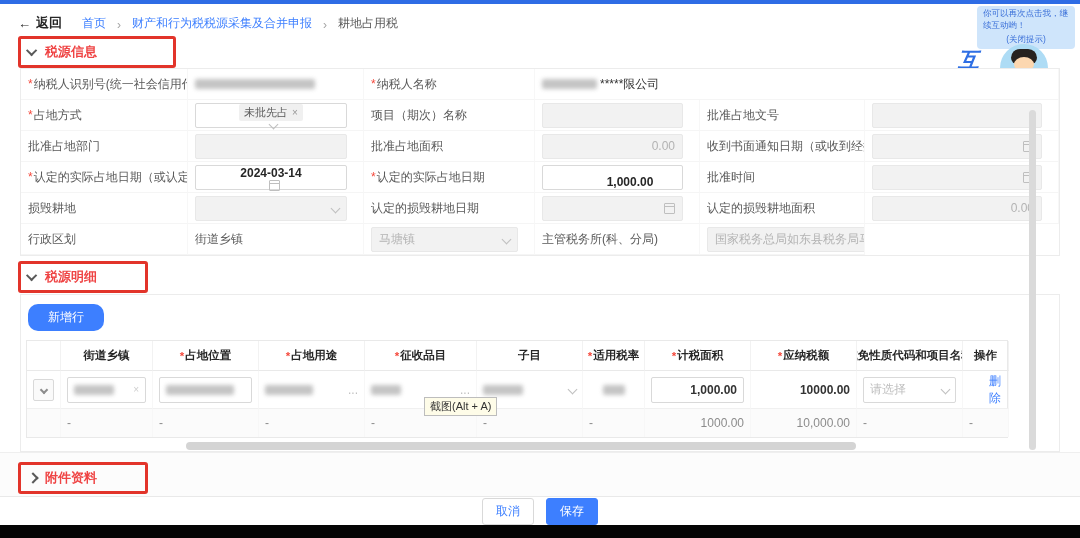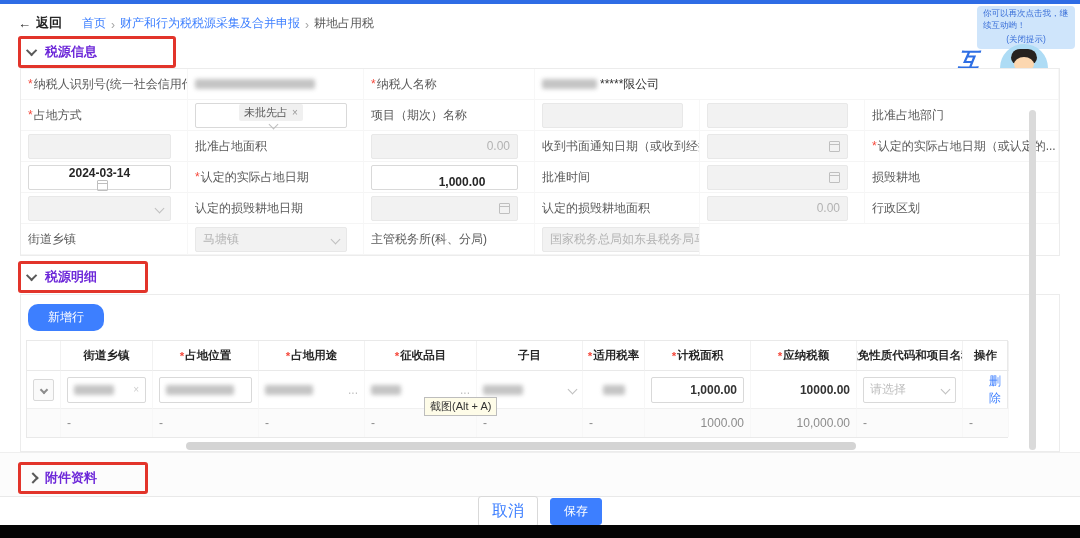--- a/index.html
+++ b/index.html
@@ -4,38 +4,38 @@
 <style>
   * { box-sizing: border-box; margin: 0; padding: 0; }
   html,body { width:1080px; height:538px; overflow:hidden; }
   body { font-family:"Liberation Sans","DejaVu Sans",sans-serif; background:#fff; position:relative; font-size:12px; color:#333; }
 
   .strip { position:absolute; top:0; left:0; width:1080px; height:4px; background:#2e6ce5; }
 
   
   .hdr { position:absolute; top:14px; left:18px; display:flex; align-items:center; gap:6px; }
   .back { display:flex; align-items:center; gap:5px; color:#262626; font-size:13px; font-weight:bold; cursor:pointer; }
-  .crumbs { display:flex; align-items:flex-end; gap:5px; margin-left:14px; font-size:12px; }
+  .crumbs { display:flex; align-items:flex-end; gap:11px; margin-left:14px; font-size:12px; }
   .crumb-link { color:#3d7fff; cursor:pointer; }
   .crumb-sep { color:#a6a6a6; }
   .crumb-cur { color:#595959; }
 
   
   .bubble { position:absolute; left:977px; top:6px; width:98px; padding:1px 6px 4px; background:#cfe5fb; border-radius:4px; color:#3a6fd8; font-size:8.5px; line-height:1.45; }
   .bubble-close { display:block; text-align:center; margin-top:1px; cursor:pointer; color:#3a6fd8; }
   .mascot-txt { position:absolute; color:#2f6fe4; font-weight:bold; font-size:21px; text-shadow:1px 1px 0 #fff; font-style:italic; }
   .hu { left:958px; top:46px; } .dong { left:972px; top:70px; }
   .avatar { position:absolute; left:1000px; top:44px; width:48px; height:48px; border-radius:50%; background:#aedcf5; overflow:hidden; cursor:pointer; }
   .av-hair { position:absolute; top:5px; left:11px; width:26px; height:15px; background:#26221f; border-radius:13px 13px 9px 9px; }
   .av-face { position:absolute; top:13px; left:14px; width:20px; height:15px; background:#fcd7b0; border-radius:50%; }
   .av-body { position:absolute; bottom:-3px; left:9px; width:30px; height:17px; background:#2f66d0; border-radius:9px 9px 0 0; }
 
   
   .sec { position:absolute; display:flex; align-items:center; gap:8px; border:3px solid #e2342a; border-radius:3px; padding:4px 12px 4px 8px; background:transparent; cursor:pointer; }
-  .sec-title { font-size:13px; color:#6d28d9; font-weight:bold; }
+  .sec-title { font-size:13px; color:#ef4444; font-weight:bold; }
   .chev-d { width:8px; height:8px; border-left:2px solid #595959; border-bottom:2px solid #595959; transform:rotate(-45deg) translateY(-2px); }
   .chev-r { width:8px; height:8px; border-left:2px solid #595959; border-bottom:2px solid #595959; transform:rotate(-135deg); }
   .sec1 { top:36px; left:18px; width:158px; }
   .sec2 { top:261px; left:18px; width:130px; }
   .sec3 { top:462px; left:18px; width:130px; }
 
   
   .form-card { position:absolute; top:68px; left:20px; width:1040px; height:188px; border:1px solid #ececec; display:grid; grid-template-columns:167px 176px 171px 165px 165px 194px; grid-auto-rows:31px; background:#fff; }
   .fc { display:flex; align-items:center; padding:0 8px 0 7px; border-bottom:1px solid #f5f5f5; border-right:1px solid #f7f7f7; overflow:hidden; white-space:nowrap; }
   .fc.lab { color:#595959; }
@@ -67,21 +67,21 @@
   .placeholder { color:#bfbfbf; }
   .ell { color:#bfbfbf; margin-left:4px; }
   .hscroll { position:relative; margin:4px 0 0 0; width:955px; height:8px; }
   .hthumb { position:absolute; left:160px; width:670px; height:8px; background:#d4d4d4; border-radius:4px; cursor:pointer; }
 
   .shot-tip { position:absolute; left:424px; top:397px; background:#fefce8; border:1px solid #bdbdbd; font-size:11px; color:#333; padding:1px 5px; z-index:5; }
 
   .attach-row { position:absolute; top:452px; left:0; width:1080px; height:45px; background:#fcfcfc; border-top:1px solid #efefef; border-bottom:1px solid #e9e9e9; }
 
   .footer { position:absolute; top:497px; left:0; width:1080px; height:28px; display:flex; justify-content:center; align-items:center; gap:12px; background:#fff; }
-  .btn-cancel { background:#fff; border:1px solid #d9d9d9; color:#3d7fff; border-radius:3px; font-size:16px; padding:4px 13px; cursor:pointer; }
+  .btn-cancel { background:#fff; border:1px solid #d9d9d9; color:#3d7fff; border-radius:3px; font-size:12px; padding:4px 13px; cursor:pointer; }
   .btn-save { background:#3d7fff; border:1px solid #3d7fff; color:#fff; border-radius:3px; font-size:12px; padding:4px 13px; cursor:pointer; }
 
   .blackbar { position:absolute; top:525px; left:0; width:1080px; height:13px; background:#050505; }
   .vscroll { position:absolute; left:1029px; top:110px; width:7px; height:340px; background:#dadada; border-radius:4px; cursor:pointer; }
 
   .w120{width:120px} .w55{width:55px} .w40{width:40px} .w68{width:68px} .w48{width:48px} .w30{width:30px} .w22{width:22px}
 </style>
 </head>
 <body>
 
@@ -149,20 +149,23 @@
       <span class="grow"></span>
         <span class="chev-sel"></span>
     </div>
   </div>
   <div class="fc lab">
       <span>项目（期次）名称</span>
     </div>
   <div class="fc">
       <div class="box dis"></div>
     </div>
+  <div class="fc lab">
+      <span>批准占地文号</span>
+    </div>
   <div class="fc">
       <div class="box dis"></div>
     </div>
 
   <div class="fc lab">
       <span>批准占地部门</span>
     </div>
   <div class="fc">
       <div class="box dis"></div>
     </div>

